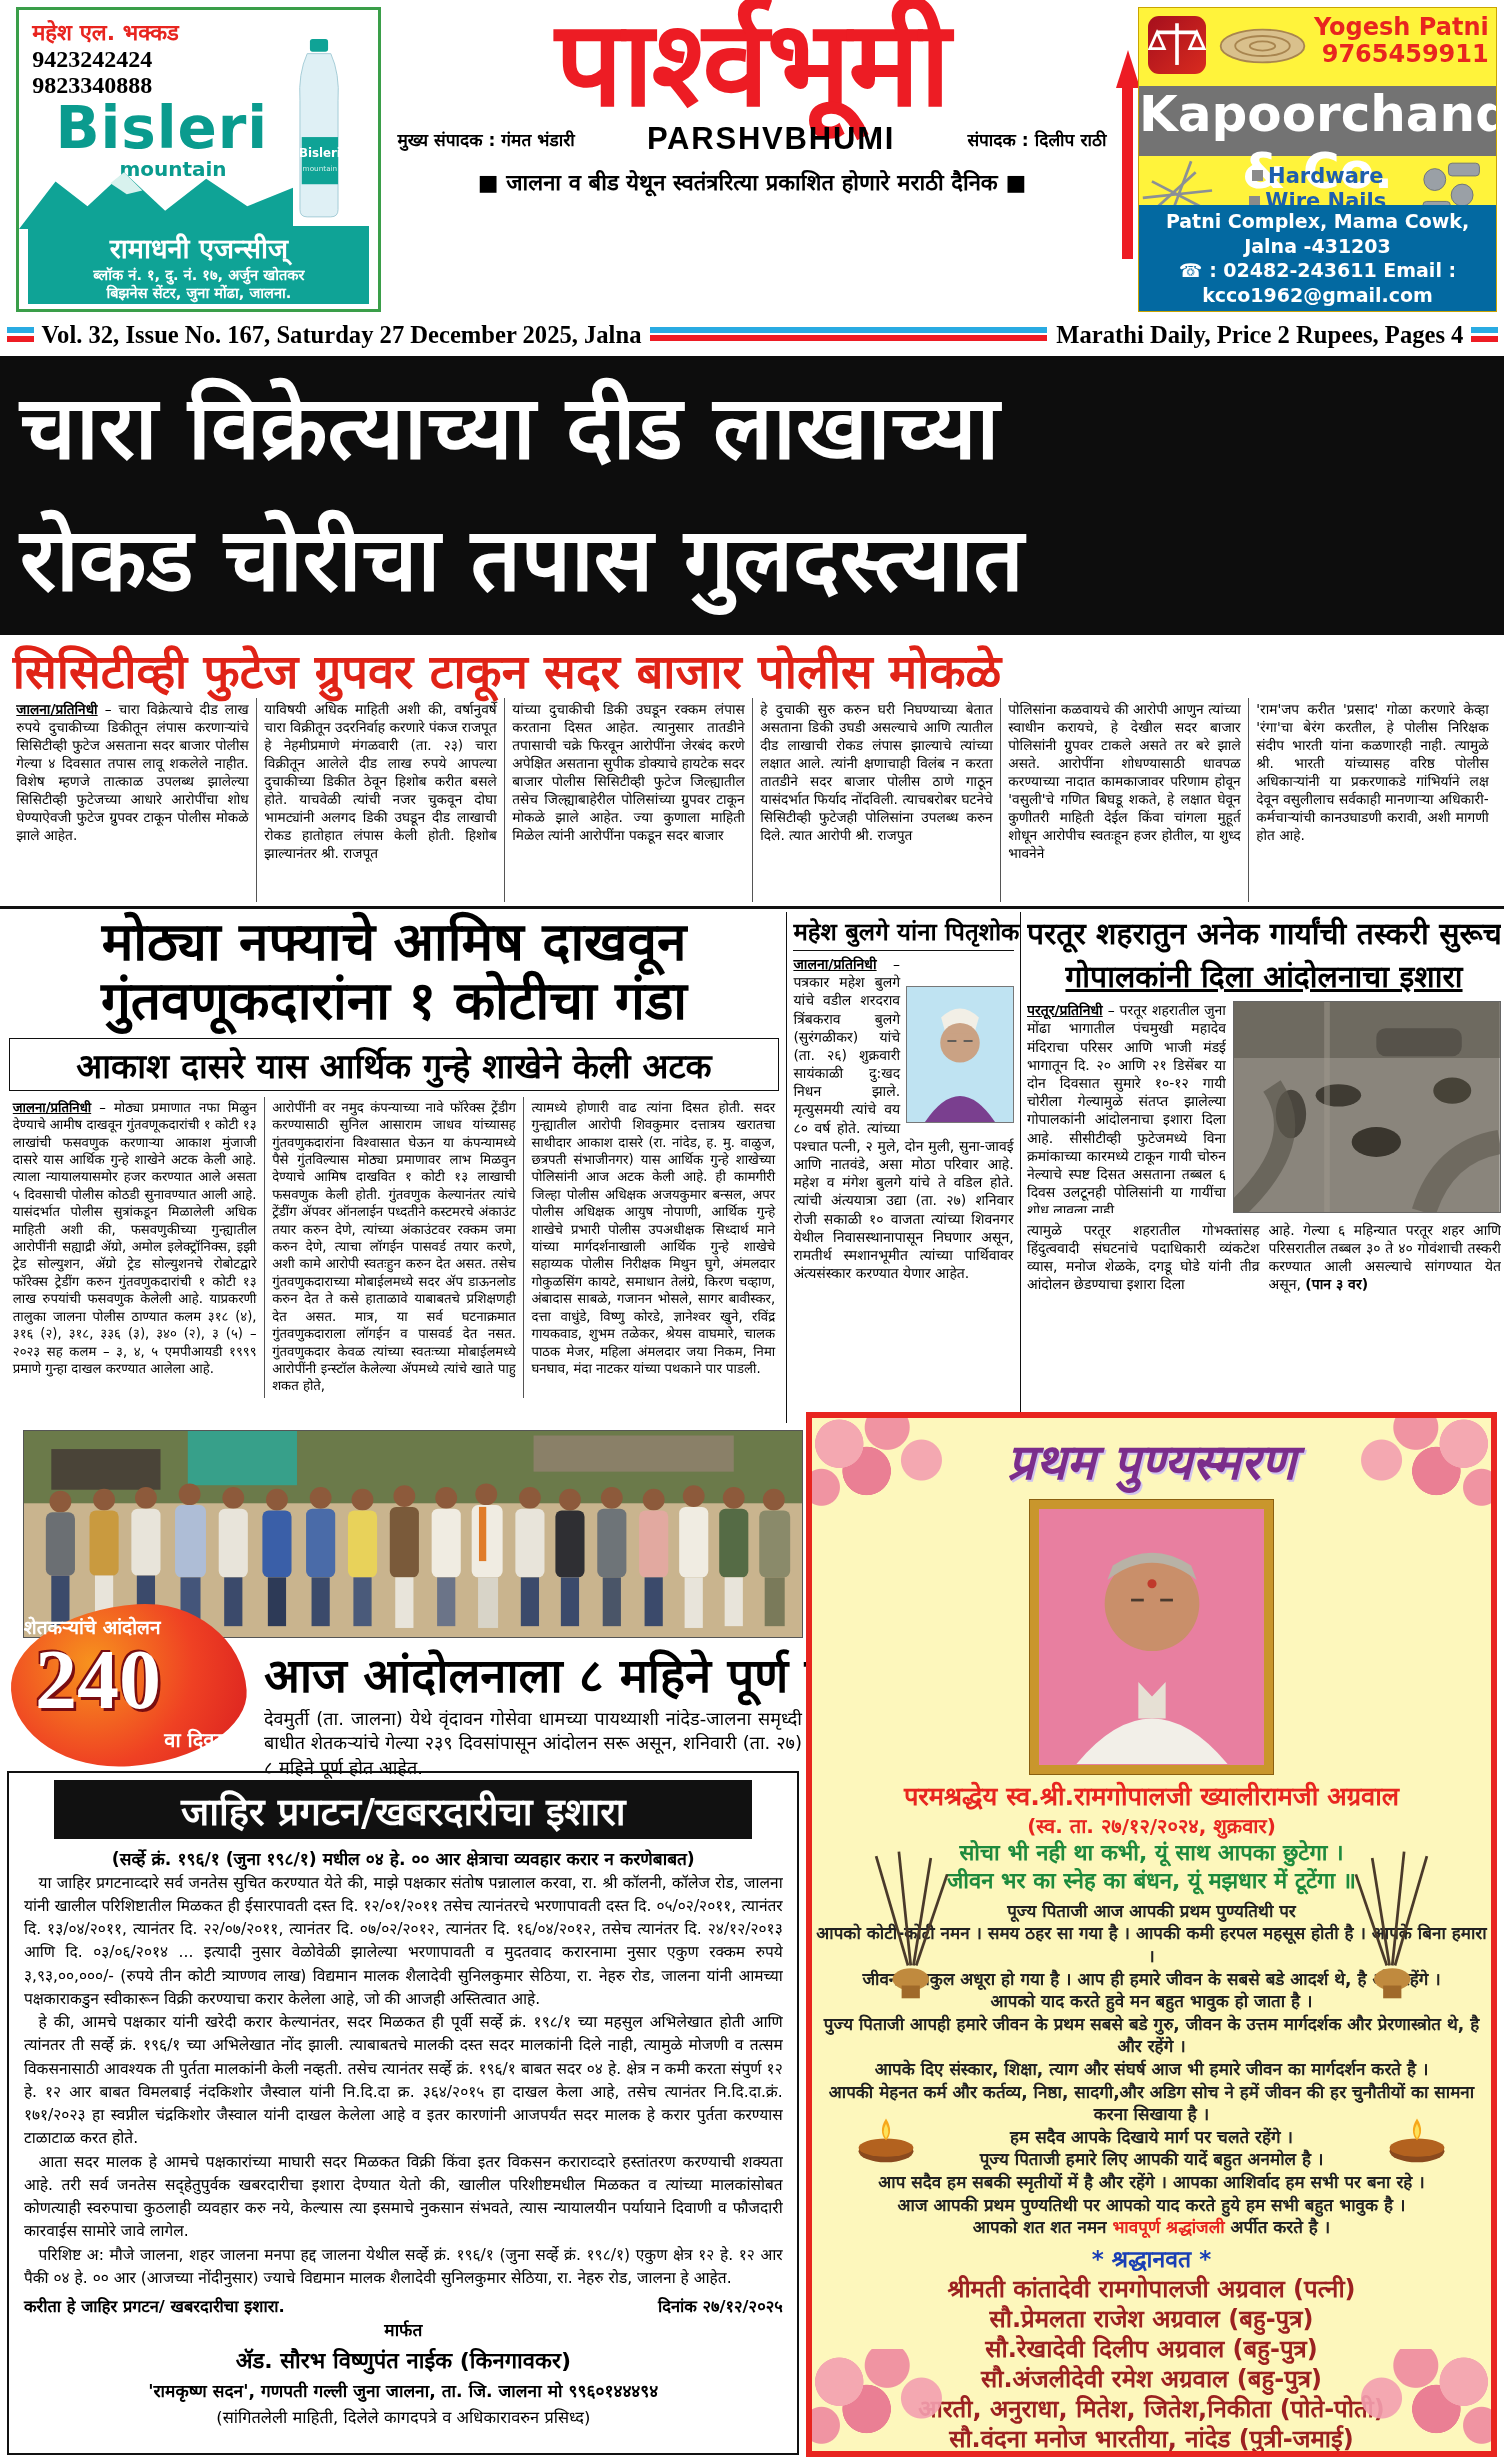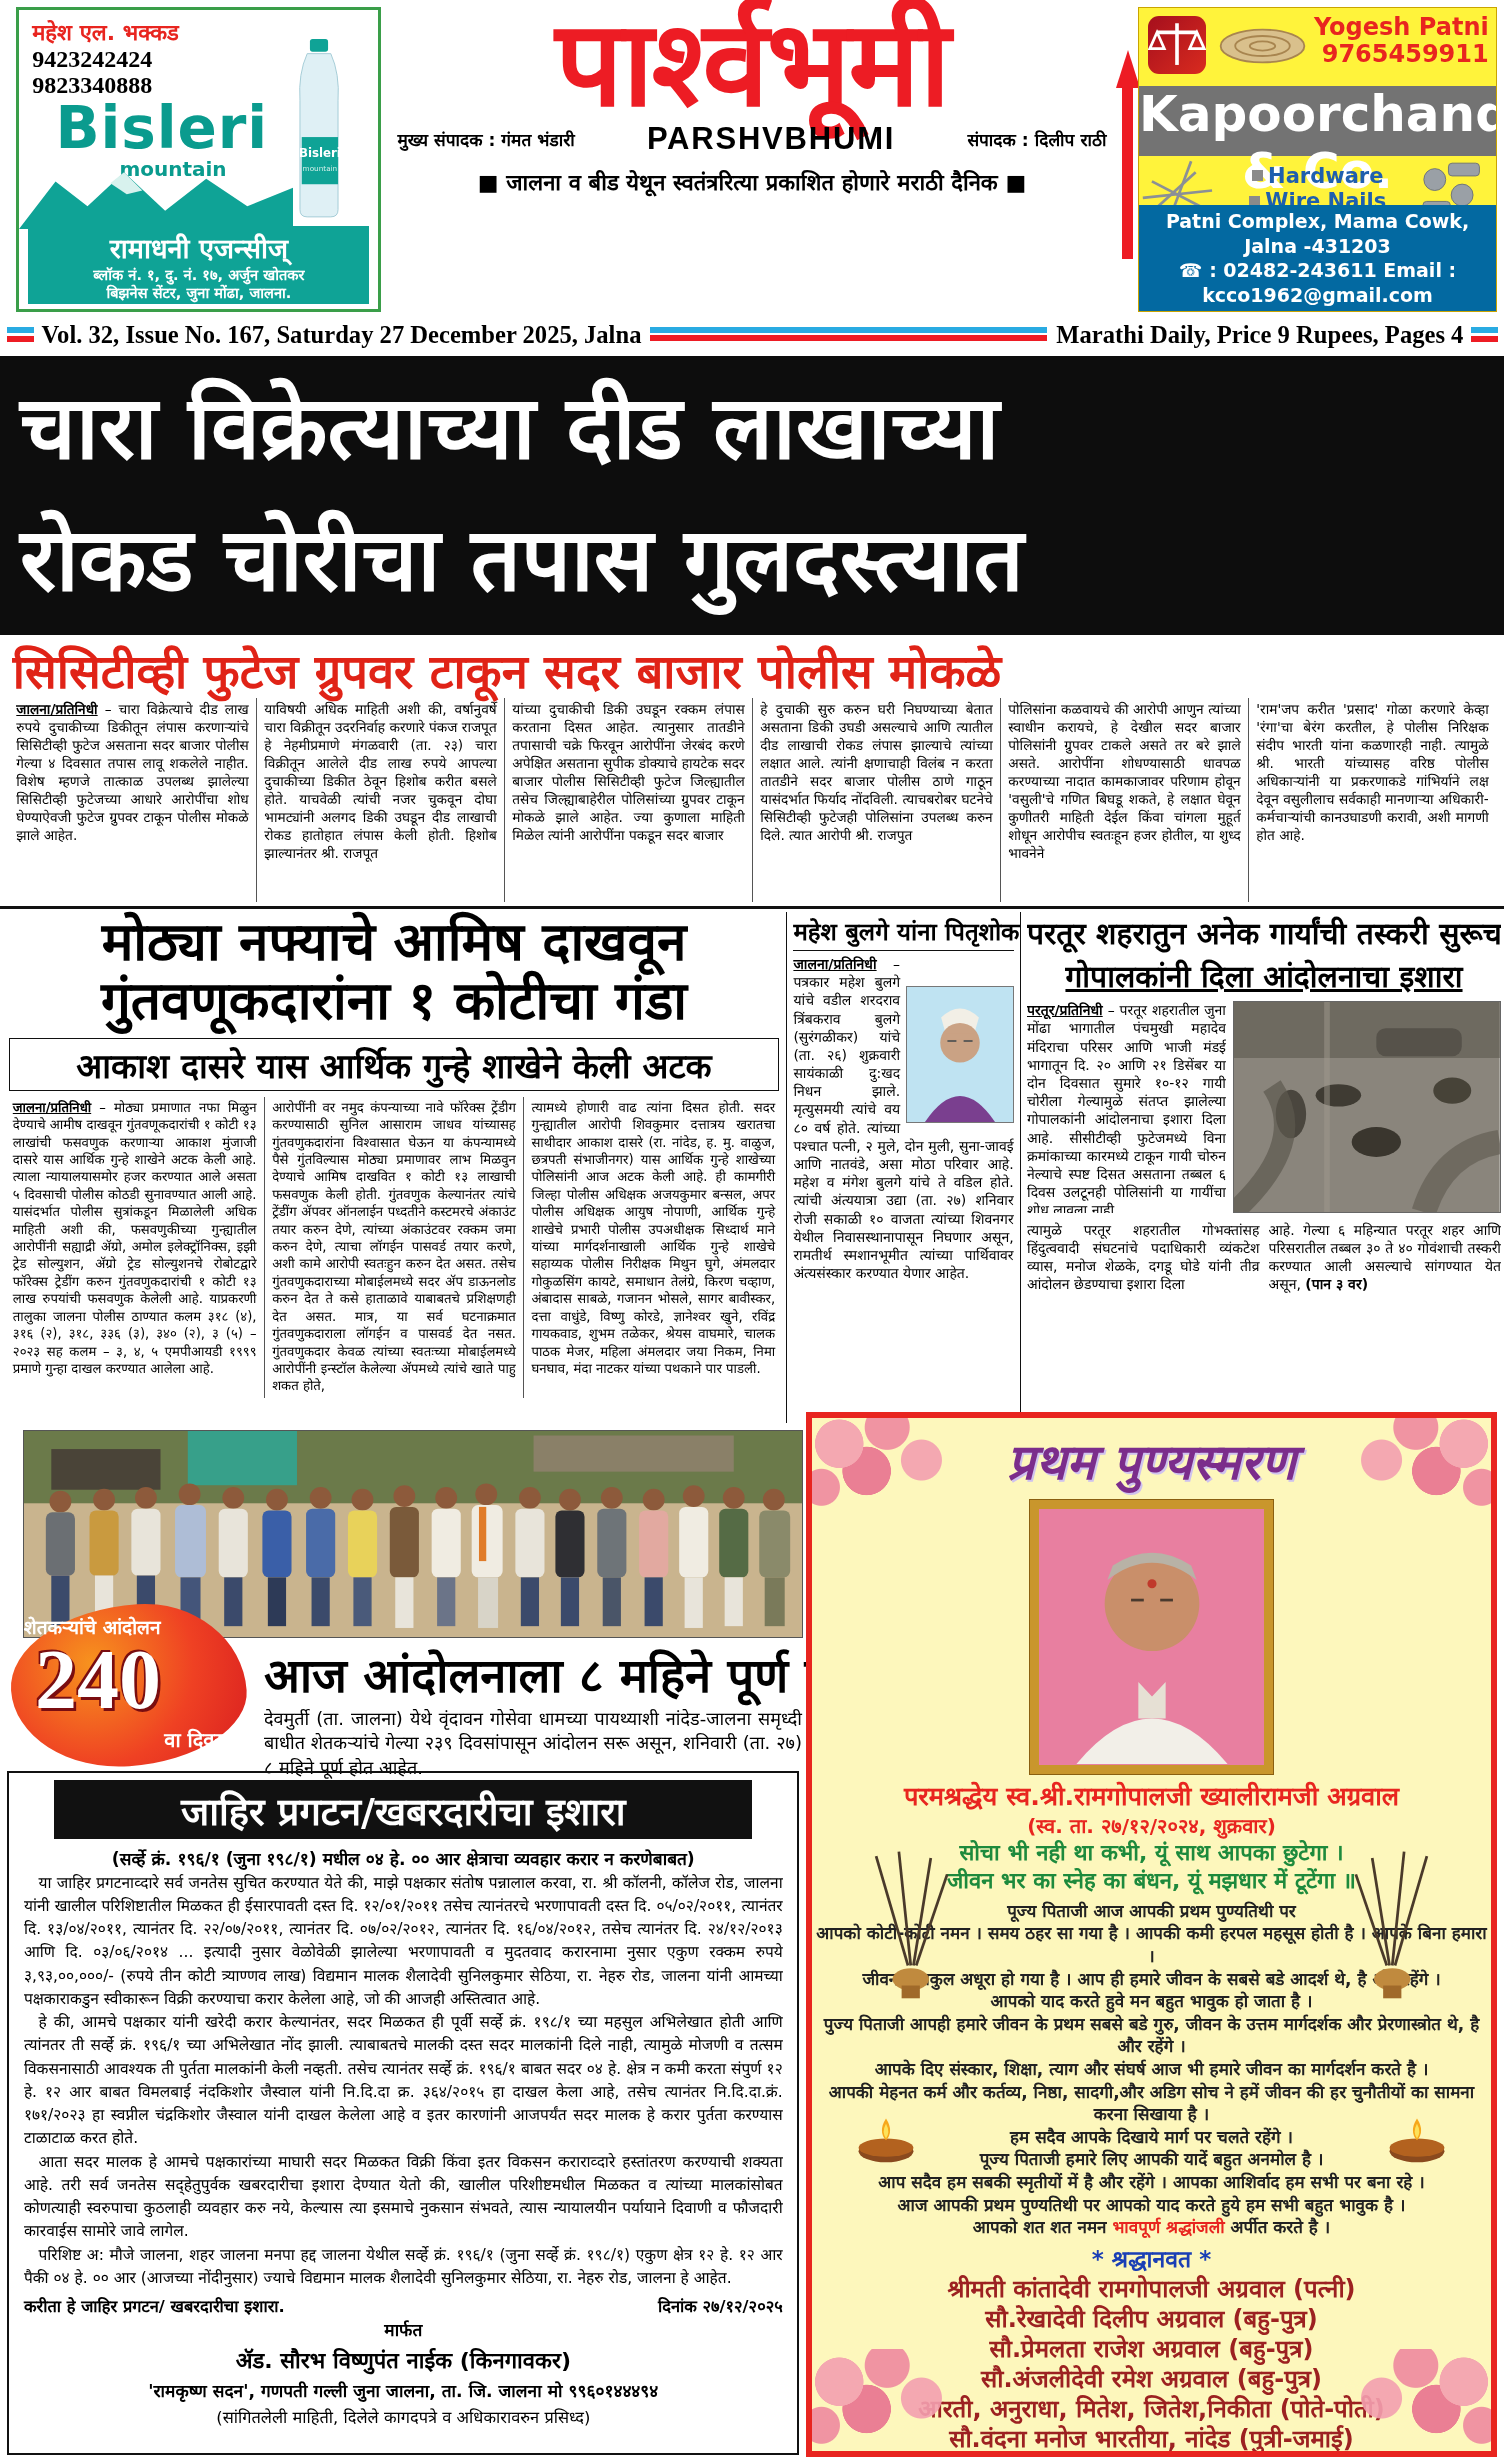--- a/index.html
+++ b/index.html
@@ -247,21 +247,21 @@
   <div id="dateline">
     <span class="flagicon">
         <span class="b1"></span>
         <span class="b2"></span>
       </span>
     <span>Vol. 32, Issue No. 167, Saturday 27 December 2025, Jalna</span>
     <span class="stripes">
         <span class="s1"></span>
         <span class="s2"></span>
       </span>
-    <span>Marathi Daily, Price 9 Rupees, Pages 4</span>
+    <span>Marathi Daily, Price 2 Rupees, Pages 4</span>
     <span class="flagicon">
         <span class="b1"></span>
         <span class="b2"></span>
       </span>
   </div>
 
   <div id="lead-black">
     <div class="lead-line">चारा विक्रेत्याच्या दीड लाखाच्या</div>
     <div class="lead-line">रोकड चोरीचा तपास गुलदस्त्यात</div>
   </div>
@@ -483,22 +483,22 @@
       <div>आपकी मेहनत कर्म और कर्तव्य, निष्ठा, सादगी,और अडिग सोच ने हमें जीवन की हर चुनौतीयों का सामना करना सिखाया है ।</div>
       <div>हम सदैव आपके दिखाये मार्ग पर चलते रहेंगे ।</div>
       <div>पूज्य पिताजी हमारे लिए आपकी यादें बहुत अनमोल है ।</div>
       <div>आप सदैव हम सबकी स्मृतीयों में है और रहेंगे । आपका आशिर्वाद हम सभी पर बना रहे ।</div>
       <div>आज आपकी प्रथम पुण्यतिथी पर आपको याद करते हुये हम सभी बहुत भावुक है ।</div>
       <div><span>आपको शत शत नमन </span><span class="mem-red">भावपूर्ण श्रद्धांजली</span><span> अर्पीत करते है ।</span></div>
     </div>
     <div class="mem-shrad">* श्रद्धानवत *</div>
     <div class="mem-names">
       <div>श्रीमती कांतादेवी रामगोपालजी अग्रवाल (पत्नी)</div>
+      <div>सौ.प्रेमलता राजेश अग्रवाल (बहु-पुत्र)</div>
       <div>सौ.रेखादेवी दिलीप अग्रवाल (बहु-पुत्र)</div>
-      <div>सौ.प्रेमलता राजेश अग्रवाल (बहु-पुत्र)</div>
       <div>सौ.अंजलीदेवी रमेश अग्रवाल (बहु-पुत्र)</div>
       <div>आरती, अनुराधा, मितेश, जितेश,निकीता (पोते-पोती)</div>
       <div>सौ.वंदना मनोज भारतीया, नांदेड (पुत्री-जमाई)</div>
       <div>सौ.नितीशा कुणाल, पूणे (दोयती-जमाई)</div>
 
     </div>
 
   </div>
 
 </div>

